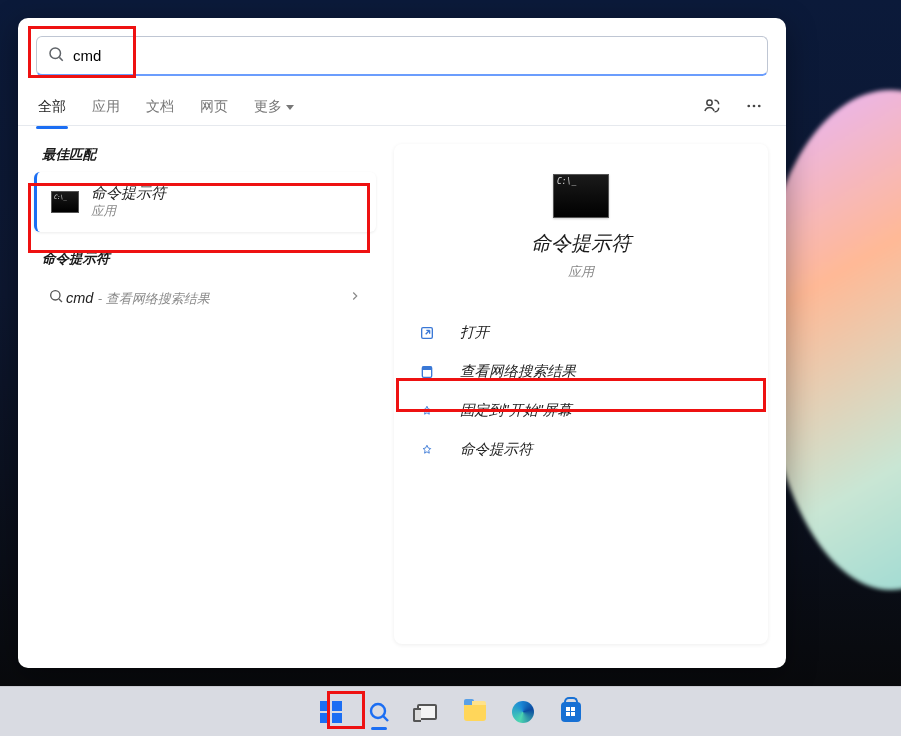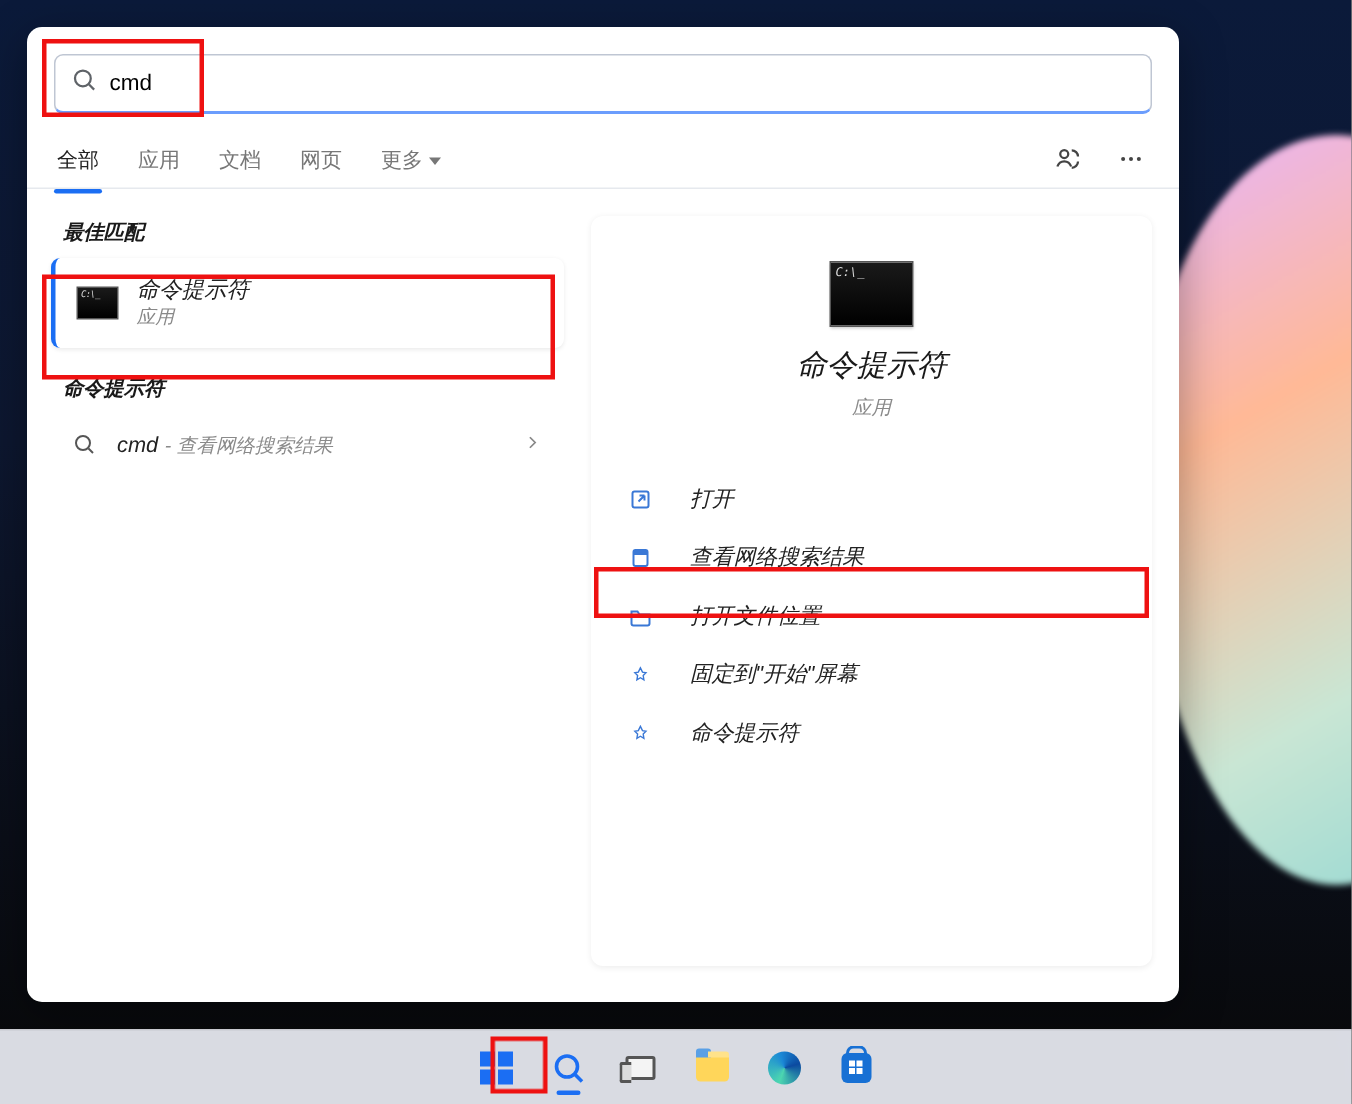--- a/index.html
+++ b/index.html
@@ -60,21 +60,21 @@
   .best-match {
     background: #fff; border-radius: 6px; margin: 0 4px 10px 4px;
     box-shadow: 0 1px 3px rgba(0,0,0,.08);
   }
   .result-row { display:flex; align-items:center; gap:12px; padding:12px 14px; border-left: 3px solid #1b6ef3; border-radius: 6px 0 0 6px; cursor:pointer; }
   .cmd-thumb { width: 28px; height: 22px; background: linear-gradient(#1a1a1a,#000); border:1px solid #555; position:relative; }
   .cmd-thumb::before { content:"C:\\_"; position:absolute; top:1px; left:2px; font-size:6px; color:#ddd; font-family: monospace; letter-spacing:-0.5px; }
   .result-title { font-size: 15px; color: #222; }
   .result-sub { font-size: 12.5px; color: #888; }
 
-  .web-row { display:flex; gap:14px; padding:12px 18px; cursor:pointer; }
+  .web-row { display:flex; align-items:center; gap:2px; padding:12px 18px; cursor:pointer; }
   .web-row .lbl { font-size: 14.5px; color:#222; }
   .web-row .sub { font-size: 13px; color:#8a8a8a; }
   .web-row .chev { margin-left:auto; color:#888; }
 
   
   .detail-card { background:#fff; border-radius:8px; height: 500px; box-shadow: 0 1px 4px rgba(0,0,0,.07); padding: 30px 18px 18px 18px; }
   .detail-hero { display:flex; flex-direction:column; align-items:center; gap:12px; padding-bottom: 24px; }
   .hero-thumb { width: 56px; height: 44px; background: linear-gradient(#1a1a1a,#000); border:1px solid #555; position:relative; box-shadow:0 1px 2px rgba(0,0,0,.2); }
   .hero-thumb::before { content:"C:\\_"; position:absolute; top:2px; left:3px; font-size:8px; color:#ddd; font-family:monospace; }
   .hero-title { font-size: 20px; color:#1a1a1a; }
@@ -220,28 +220,20 @@
               <svg viewBox="0 0 24 24" fill="none" stroke="currentColor" stroke-width="2">
                   <rect x="5" y="4" width="14" height="16" rx="2"></rect>
                   <rect x="5" y="4" width="14" height="5" fill="currentColor" stroke="none"></rect>
                 </svg>
             </span>
             <span>查看网络搜索结果</span>
           </div>
           <div class="action-item">
             <span class="ic">
               <svg viewBox="0 0 24 24" fill="none" stroke="currentColor" stroke-width="2">
-                  <path d="M3 7h6l2 3h10v9a2 2 0 0 1-2 2H5a2 2 0 0 1-2-2V7z"></path>
-                </svg>
-            </span>
-            <span>打开文件位置</span>
-          </div>
-          <div class="action-item">
-            <span class="ic">
-              <svg viewBox="0 0 24 24" fill="none" stroke="currentColor" stroke-width="2">
                   <path d="M12 3l3 6 5 1-4 4 1 6-5-3-5 3 1-6-4-4 5-1z" transform="scale(.7) translate(5 4)"></path>
                 </svg>
             </span>
             <span>固定到"开始"屏幕</span>
           </div>
           <div class="action-item">
             <span class="ic">
               <svg viewBox="0 0 24 24" fill="none" stroke="currentColor" stroke-width="2">
                   <path d="M12 3l3 6 5 1-4 4 1 6-5-3-5 3 1-6-4-4 5-1z" transform="scale(.7) translate(5 4)"></path>
                 </svg>

